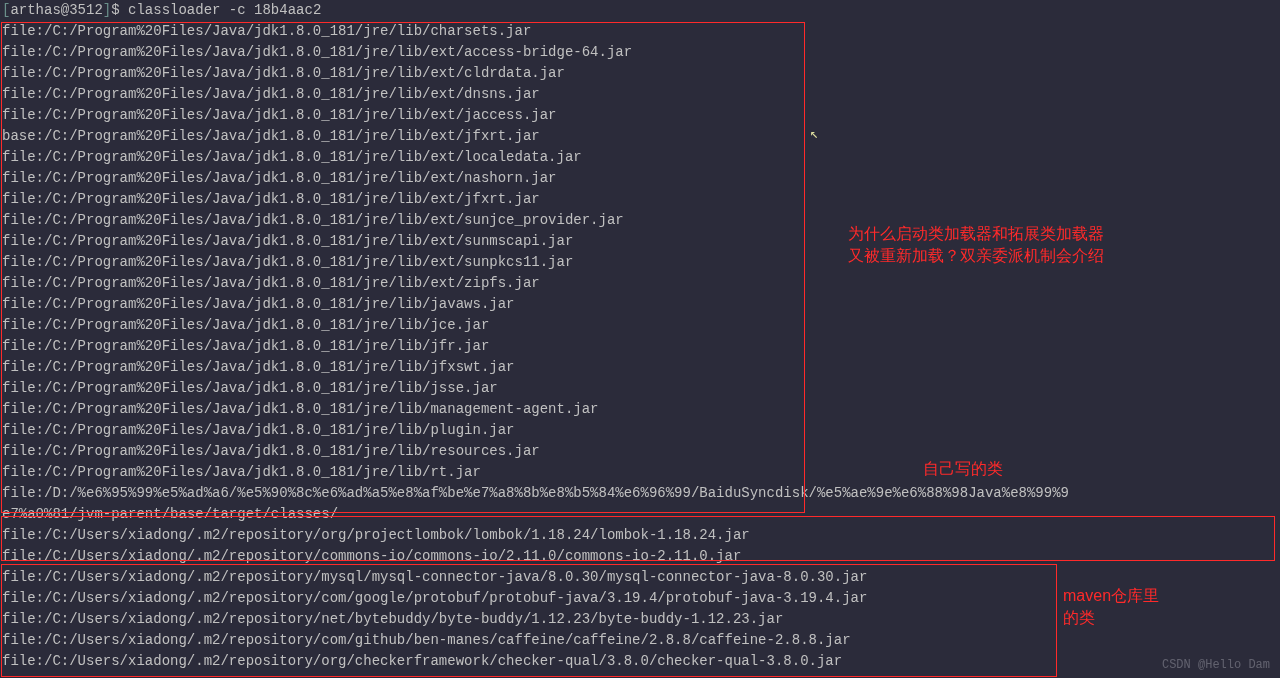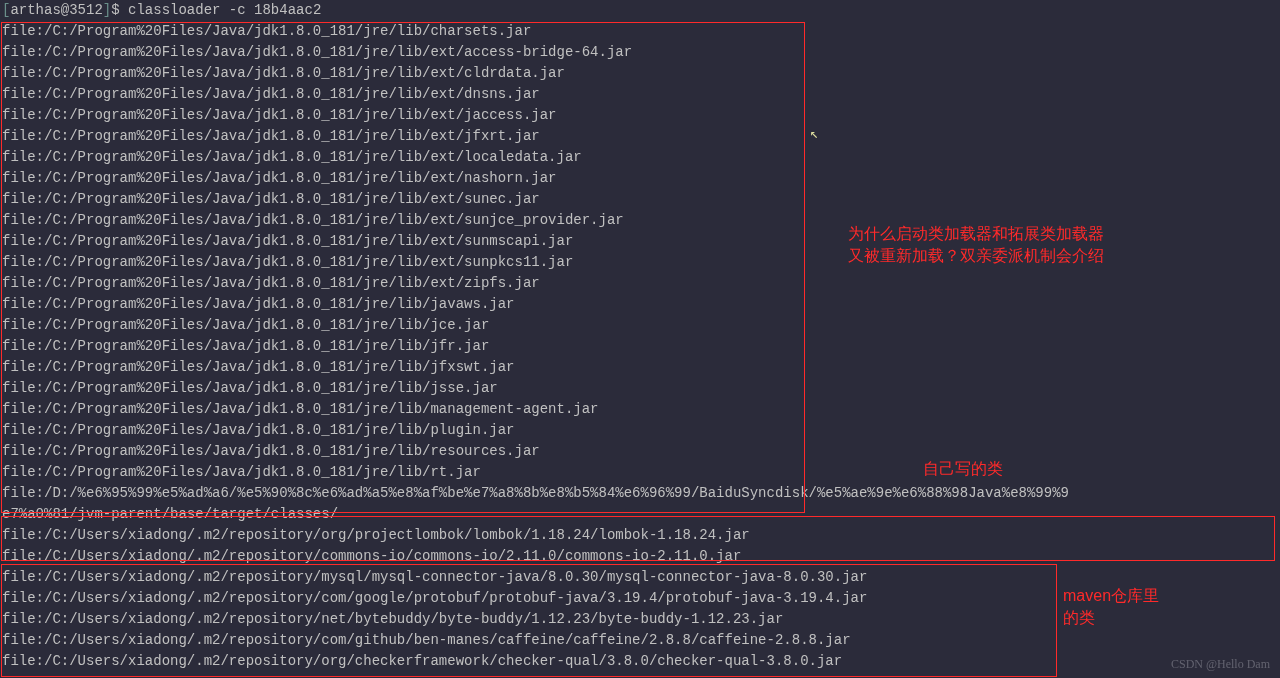--- a/index.html
+++ b/index.html
@@ -39,21 +39,21 @@
     color: #ff2a2a;
     font-family: "Microsoft YaHei", sans-serif;
     font-size: 16px;
     line-height: 22px;
   }
   .watermark {
     position: absolute;
     right: 10px;
     bottom: 6px;
     color: rgba(200,200,210,0.35);
-    font-family: Liberation Serif, serif;
+    font-family: Liberation Mono, monospace;
     font-size: 12px;
   }
   .cursor {
     position: absolute;
     color: #e0e0a0;
     font-size: 14px;
     pointer-events: none;
   }
 </style>
 </head>
@@ -62,24 +62,24 @@
 <div class="term">
   <span class="line">
     <span class="prompt-bracket">[</span><span class="prompt-text">arthas@3512</span><span class="prompt-bracket">]</span><span class="dollar">$</span> <span class="cmd">classloader -c 18b4aac2</span>
   </span>
   <div id="g1">
       <span class="line path">file:/C:/Program%20Files/Java/jdk1.8.0_181/jre/lib/charsets.jar</span>
       <span class="line path">file:/C:/Program%20Files/Java/jdk1.8.0_181/jre/lib/ext/access-bridge-64.jar</span>
       <span class="line path">file:/C:/Program%20Files/Java/jdk1.8.0_181/jre/lib/ext/cldrdata.jar</span>
       <span class="line path">file:/C:/Program%20Files/Java/jdk1.8.0_181/jre/lib/ext/dnsns.jar</span>
       <span class="line path">file:/C:/Program%20Files/Java/jdk1.8.0_181/jre/lib/ext/jaccess.jar</span>
-      <span class="line path">file:/C:/Program%20Files/Java/jdk1.8.0_181/jre/lib/ext/jfxrt.jar</span>
+      <span class="line path">base:/C:/Program%20Files/Java/jdk1.8.0_181/jre/lib/ext/jfxrt.jar</span>
       <span class="line path">file:/C:/Program%20Files/Java/jdk1.8.0_181/jre/lib/ext/localedata.jar</span>
       <span class="line path">file:/C:/Program%20Files/Java/jdk1.8.0_181/jre/lib/ext/nashorn.jar</span>
-      <span class="line path">file:/C:/Program%20Files/Java/jdk1.8.0_181/jre/lib/ext/sunec.jar</span>
+      <span class="line path">file:/C:/Program%20Files/Java/jdk1.8.0_181/jre/lib/ext/jfxrt.jar</span>
       <span class="line path">file:/C:/Program%20Files/Java/jdk1.8.0_181/jre/lib/ext/sunjce_provider.jar</span>
       <span class="line path">file:/C:/Program%20Files/Java/jdk1.8.0_181/jre/lib/ext/sunmscapi.jar</span>
       <span class="line path">file:/C:/Program%20Files/Java/jdk1.8.0_181/jre/lib/ext/sunpkcs11.jar</span>
       <span class="line path">file:/C:/Program%20Files/Java/jdk1.8.0_181/jre/lib/ext/zipfs.jar</span>
       <span class="line path">file:/C:/Program%20Files/Java/jdk1.8.0_181/jre/lib/javaws.jar</span>
       <span class="line path">file:/C:/Program%20Files/Java/jdk1.8.0_181/jre/lib/jce.jar</span>
       <span class="line path">file:/C:/Program%20Files/Java/jdk1.8.0_181/jre/lib/jfr.jar</span>
       <span class="line path">file:/C:/Program%20Files/Java/jdk1.8.0_181/jre/lib/jfxswt.jar</span>
       <span class="line path">file:/C:/Program%20Files/Java/jdk1.8.0_181/jre/lib/jsse.jar</span>
       <span class="line path">file:/C:/Program%20Files/Java/jdk1.8.0_181/jre/lib/management-agent.jar</span>

